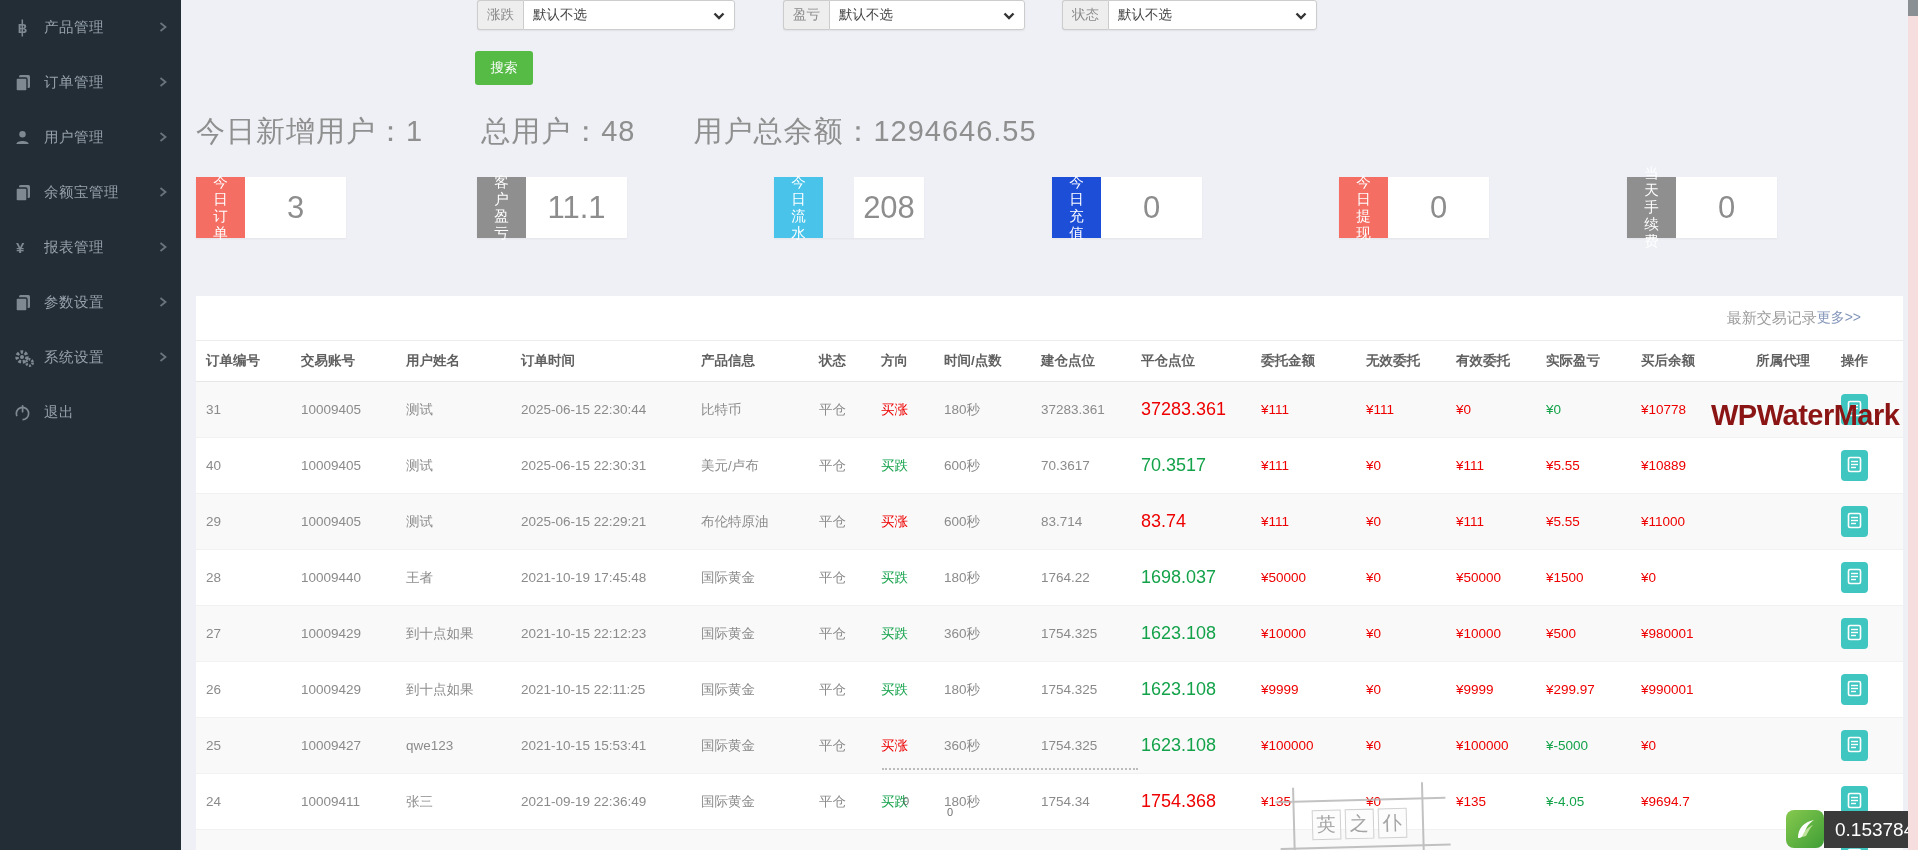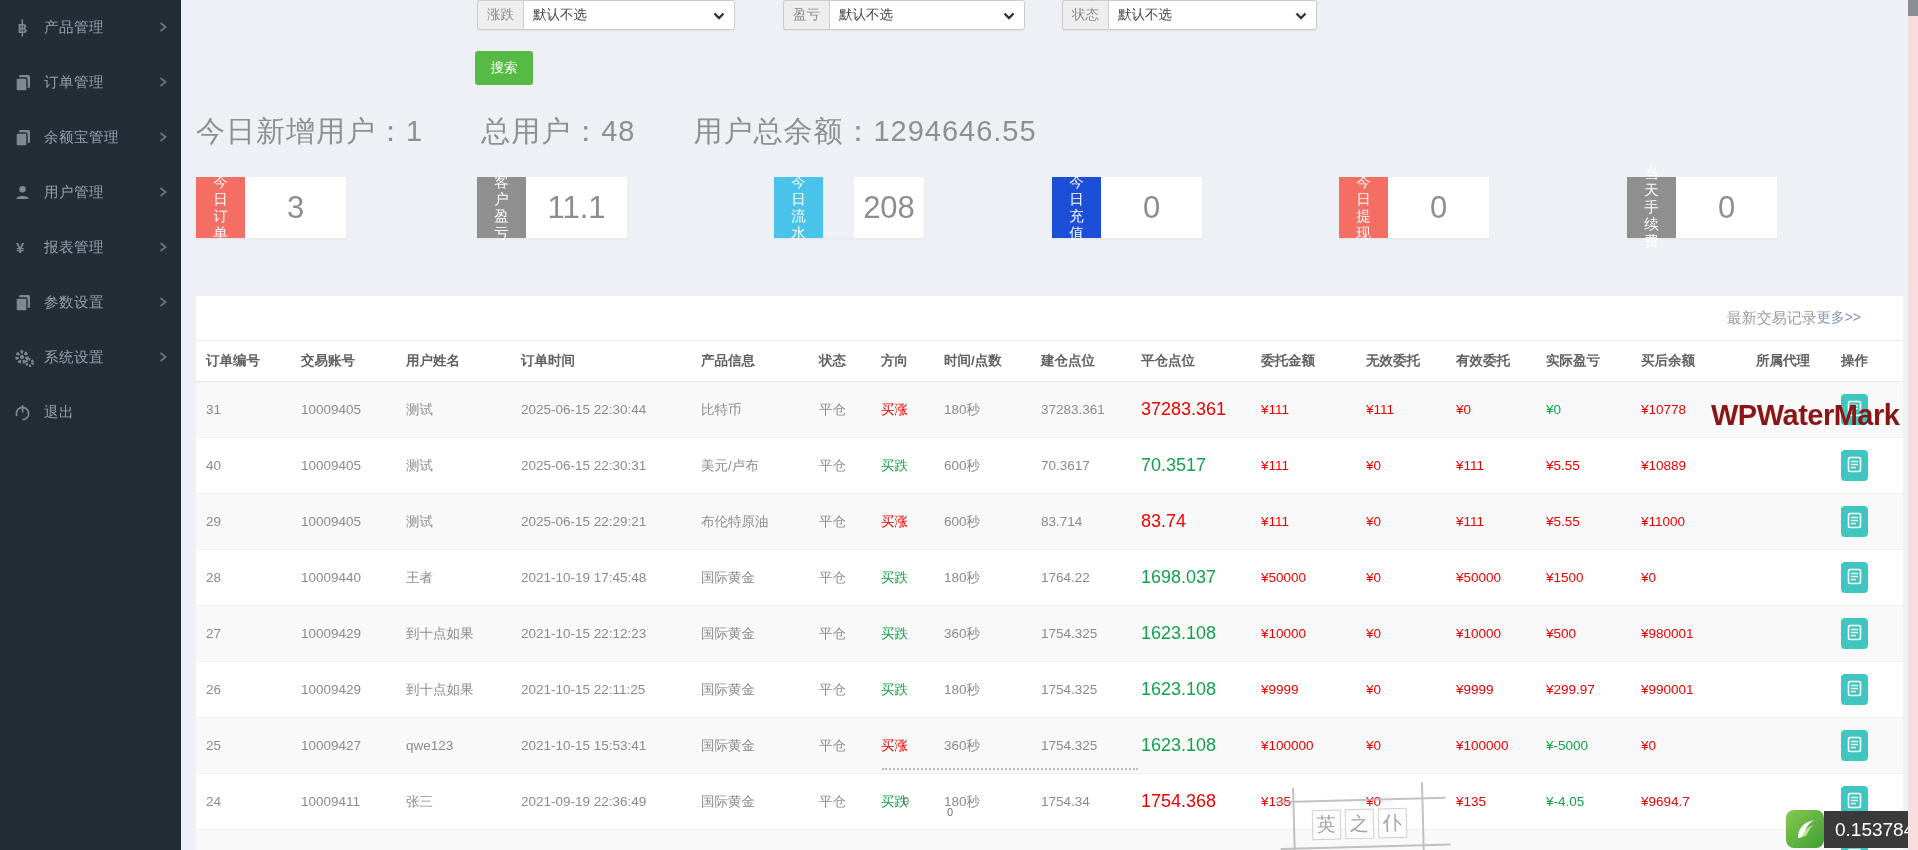--- a/index.html
+++ b/index.html
@@ -113,38 +113,38 @@
             <rect x="2" y="4" width="11" height="13" rx="1.5" fill="#7f8992" stroke="#222d36" stroke-width="1.4"></rect>
           </svg>
         </span>
         <span class="side-label">订单管理</span>
         <span class="side-arrow"><svg width="8" height="10" viewBox="0 0 8 10">
             <polyline points="1.5,1 6.5,5 1.5,9" fill="none" stroke="#6b747d" stroke-width="1.8"></polyline>
           </svg></span>
       </div>
       <div class="side-item">
         <span class="side-ico">
+          <svg width="17" height="17" viewBox="0 0 18 18">
+            <circle cx="9" cy="5.5" r="3.4" fill="#7f8992"></circle>
+            <path d="M2.5 16 C2.5 11.5 15.5 11.5 15.5 16 Z" fill="#7f8992"></path>
+          </svg>
+        </span>
+        <span class="side-label">用户管理</span>
+        <span class="side-arrow"><svg width="8" height="10" viewBox="0 0 8 10">
+            <polyline points="1.5,1 6.5,5 1.5,9" fill="none" stroke="#6b747d" stroke-width="1.8"></polyline>
+          </svg></span>
+      </div>
+      <div class="side-item">
+        <span class="side-ico">
           <svg width="18" height="18" viewBox="0 0 18 18">
             <rect x="5" y="1" width="11" height="13" rx="1.5" fill="#7f8992"></rect>
             <rect x="2" y="4" width="11" height="13" rx="1.5" fill="#7f8992" stroke="#222d36" stroke-width="1.4"></rect>
           </svg>
         </span>
         <span class="side-label">余额宝管理</span>
-        <span class="side-arrow"><svg width="8" height="10" viewBox="0 0 8 10">
-            <polyline points="1.5,1 6.5,5 1.5,9" fill="none" stroke="#6b747d" stroke-width="1.8"></polyline>
-          </svg></span>
-      </div>
-      <div class="side-item">
-        <span class="side-ico">
-          <svg width="17" height="17" viewBox="0 0 18 18">
-            <circle cx="9" cy="5.5" r="3.4" fill="#7f8992"></circle>
-            <path d="M2.5 16 C2.5 11.5 15.5 11.5 15.5 16 Z" fill="#7f8992"></path>
-          </svg>
-        </span>
-        <span class="side-label">用户管理</span>
         <span class="side-arrow"><svg width="8" height="10" viewBox="0 0 8 10">
             <polyline points="1.5,1 6.5,5 1.5,9" fill="none" stroke="#6b747d" stroke-width="1.8"></polyline>
           </svg></span>
       </div>
       <div class="side-item">
         <span class="side-ico">
           <svg width="16" height="17" viewBox="0 0 16 17">
             <text x="2" y="14" font-size="15" font-weight="bold" fill="#7f8992" font-family="Liberation Sans,sans-serif">¥</text>
           </svg>
         </span>

